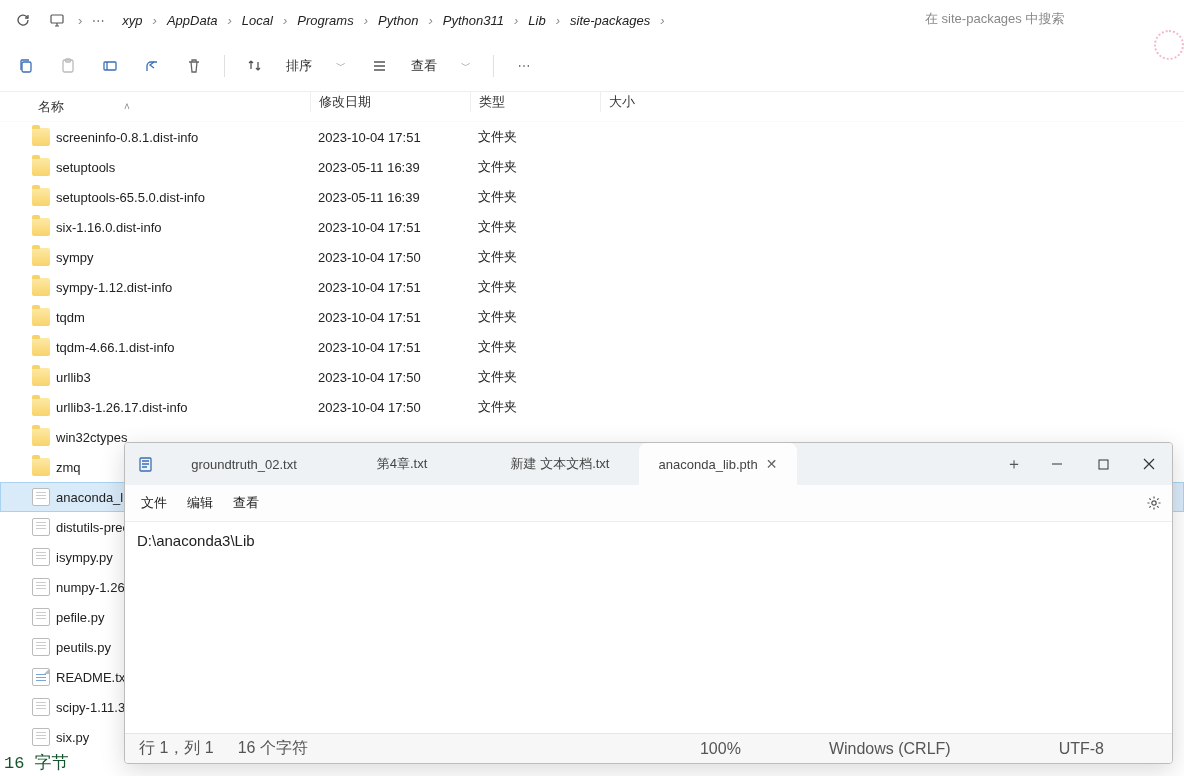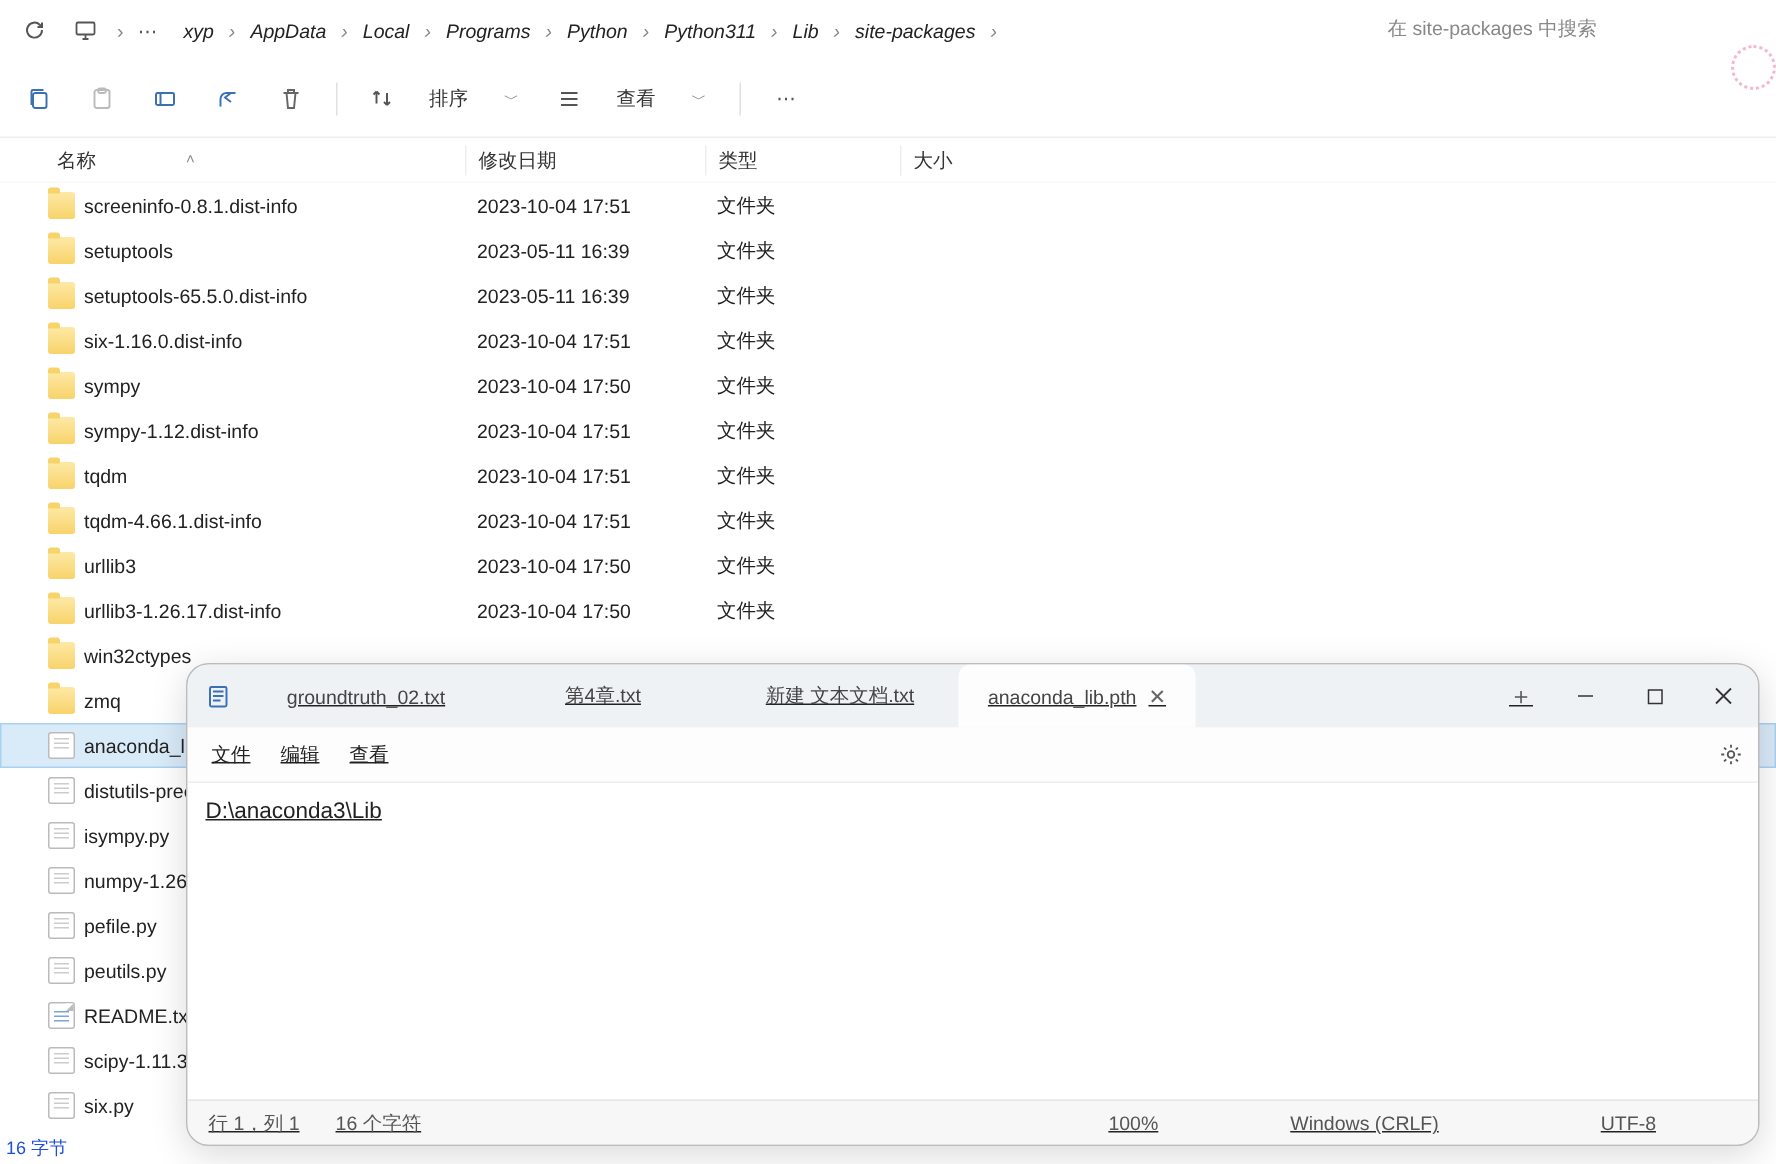--- a/index.html
+++ b/index.html
@@ -8,56 +8,56 @@
 .breadcrumb .icon-btn { width:30px; height:30px; display:flex; align-items:center; justify-content:center; color:#555; }
 .breadcrumb .path { display:flex; align-items:center; gap:2px; flex:1; margin-left:4px;font-style:italic; }
 .breadcrumb .crumb { padding:4px 6px; white-space:nowrap; }
 .breadcrumb .chev { color:#888; padding:0 2px; }
 .searchbox { width:260px; height:30px; padding:4px 8px; color:#888; border:1px solid transparent; margin-left:10px; }
 .toolbar { display:flex; align-items:center; height:52px; padding:0 10px; gap:10px; border-bottom:1px solid #eee; }
 .toolbar .tbtn { width:32px; height:32px; display:flex; align-items:center; justify-content:center; color:#3b6fb6; border-radius:4px; }
 .toolbar .sep { width:1px; height:22px; background:#e0e0e0; margin:0 4px; }
 .toolbar .labeled { display:flex; align-items:center; gap:24px; padding:4px 8px; color:#333; }
 .toolbar .chev-small { color:#888; font-size:10px; }
-.headers { display:flex; height:30px; align-items:center; border-bottom:1px solid #f9f9f9; color:#333; position:relative; }
+.headers { display:flex; height:30px; border-bottom:1px solid #f9f9f9; color:#333; position:relative; }
 .headers .hname { width:310px; padding-left:38px; display:flex; align-items:center; gap:60px; }
 .headers .hdate { width:160px; padding-left:8px; border-left:1px solid #eee; height:20px; display:flex; align-items:center; }
 .headers .htype { width:130px; padding-left:8px; border-left:1px solid #eee; height:20px; display:flex; align-items:center; }
 .headers .hsize { width:100px; padding-left:8px; border-left:1px solid #eee; height:20px; display:flex; align-items:center; }
 .filelist { overflow:hidden; }
 .row { display:flex; align-items:center; height:30px; padding-left:32px; }
 .row.sel { background:#d9eaf9; box-shadow:inset 0 0 0 1px #a8d2f0; }
 .row .ficon { width:18px; height:18px; margin-right:6px; display:inline-block; }
 .row .fname { width:262px; white-space:nowrap; overflow:hidden; }
 .row .fdate { width:160px; }
 .row .ftype { width:130px; }
 .folder-ico { background:linear-gradient(#fde9a6,#f8d36a); border-radius:2px; position:relative; }
 .folder-ico::before { content:""; position:absolute; top:-3px; left:0; width:8px; height:4px; background:#f8d36a; border-radius:2px 2px 0 0; }
 .file-ico { background:#fff; border:1px solid #bbb; border-radius:2px; position:relative; }
 .file-ico::after { content:""; position:absolute; top:3px; left:3px; right:3px; height:1px; background:#ccc; box-shadow:0 3px 0 #ccc,0 6px 0 #ccc; }
 .txt-ico { background:#fff; border:1px solid #bbb; border-radius:2px; position:relative; }
 .txt-ico::before { content:""; position:absolute; top:0; right:0; width:5px; height:5px; background:linear-gradient(135deg,#fff 49%,#bbb 51%); }
 .txt-ico::after { content:""; position:absolute; top:5px; left:3px; right:3px; height:1px; background:#7aa5d6; box-shadow:0 3px 0 #7aa5d6,0 6px 0 #7aa5d6; }
-.status-bottom { position:absolute; bottom:0; left:0; font-size:12px; color:#1d4ed8; padding:2px 4px; }
-
-.notepad { position:absolute; left:124px; top:442px; width:1049px; height:322px; background:#f7f7f7; border:1px solid #bcbcbc; border-radius:15px; box-shadow:0 6px 24px rgba(0,0,0,.15); display:flex; flex-direction:column; overflow:hidden;text-decoration:underline; }
+.status-bottom { position:absolute; bottom:0; left:0; font-size:17px; color:#14532d; padding:2px 4px;font-family:Liberation Mono, monospace; }
+
+.notepad { position:absolute; left:124px; top:442px; width:1049px; height:322px; background:#f7f7f7; border:1px solid #bcbcbc; border-radius:4px; box-shadow:0 6px 24px rgba(0,0,0,.15); display:flex; flex-direction:column; overflow:hidden; }
 .np-titlebar { height:42px; display:flex; align-items:stretch; background:#eef2f4; }
 .np-appicon { width:40px; display:flex; align-items:center; justify-content:center; color:#3b6fb6; }
 .np-tabs { display:flex; align-items:stretch; flex:1; }
 .np-tab { min-width:158px; display:flex; align-items:center; justify-content:center; padding:0 14px; color:#444; position:relative; font-size:13px; gap:8px; }
 .np-tab.active { background:#fdfdfd; border-top-left-radius:8px; border-top-right-radius:8px; }
 .np-tab .close { color:#666; font-size:14px; }
 .np-newtab { width:40px; display:flex; align-items:center; justify-content:center; color:#555; font-size:16px; }
 .np-winbtns { display:flex; }
 .np-winbtn { width:46px; display:flex; align-items:center; justify-content:center; color:#333; }
 .np-menubar { height:36px; display:flex; align-items:center; padding:0 10px; gap:8px; background:#fdfdfd; }
 .np-menu { padding:4px 6px; }
 .np-gear { margin-left:auto; color:#555; }
 .np-editor { flex:1; background:#fff; padding:10px 12px; font-size:15px; color:#222; border-top:1px solid #eee; }
-.np-status { height:30px; display:flex; align-items:center; padding:0 14px; gap:24px; font-size:13px; color:#555; border-top:1px solid #e6e6e6; background:#f7f7f7; }
+.np-status { height:30px; display:flex; align-items:center; padding:0 14px; gap:24px; font-size:16px; color:#555; border-top:1px solid #e6e6e6; background:#f7f7f7; }
 .np-status .sp { flex:1; }
 .decor { position:absolute; right:0; top:30px; width:30px; height:30px; border-radius:50%; border:2px dotted #e8a; opacity:.6; }
 svg { display:block; }
 </style>
 </head>
 <body>
 
 <div class="breadcrumb">
   <div class="icon-btn">
     <svg width="16" height="16" viewBox="0 0 16 16" fill="none" stroke="currentColor" stroke-width="1.3">

